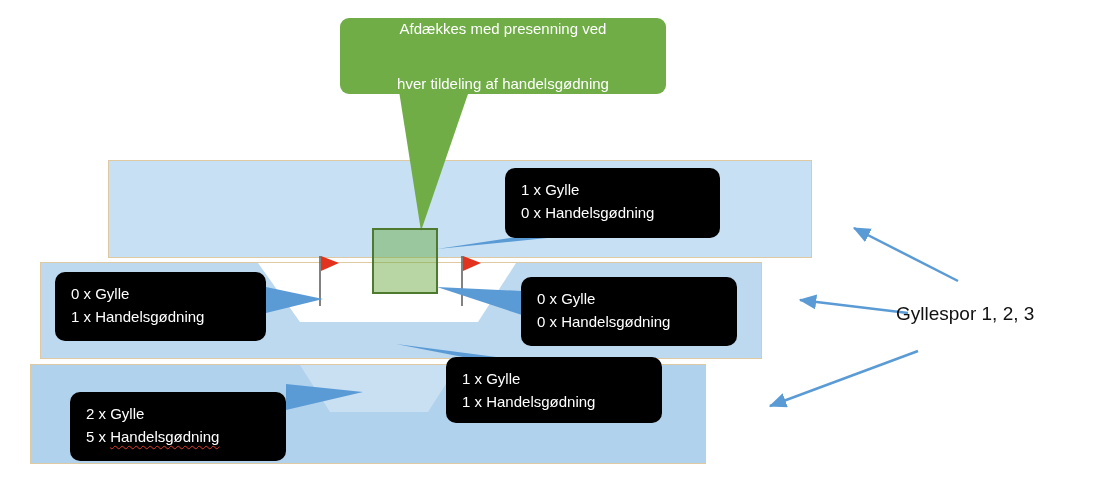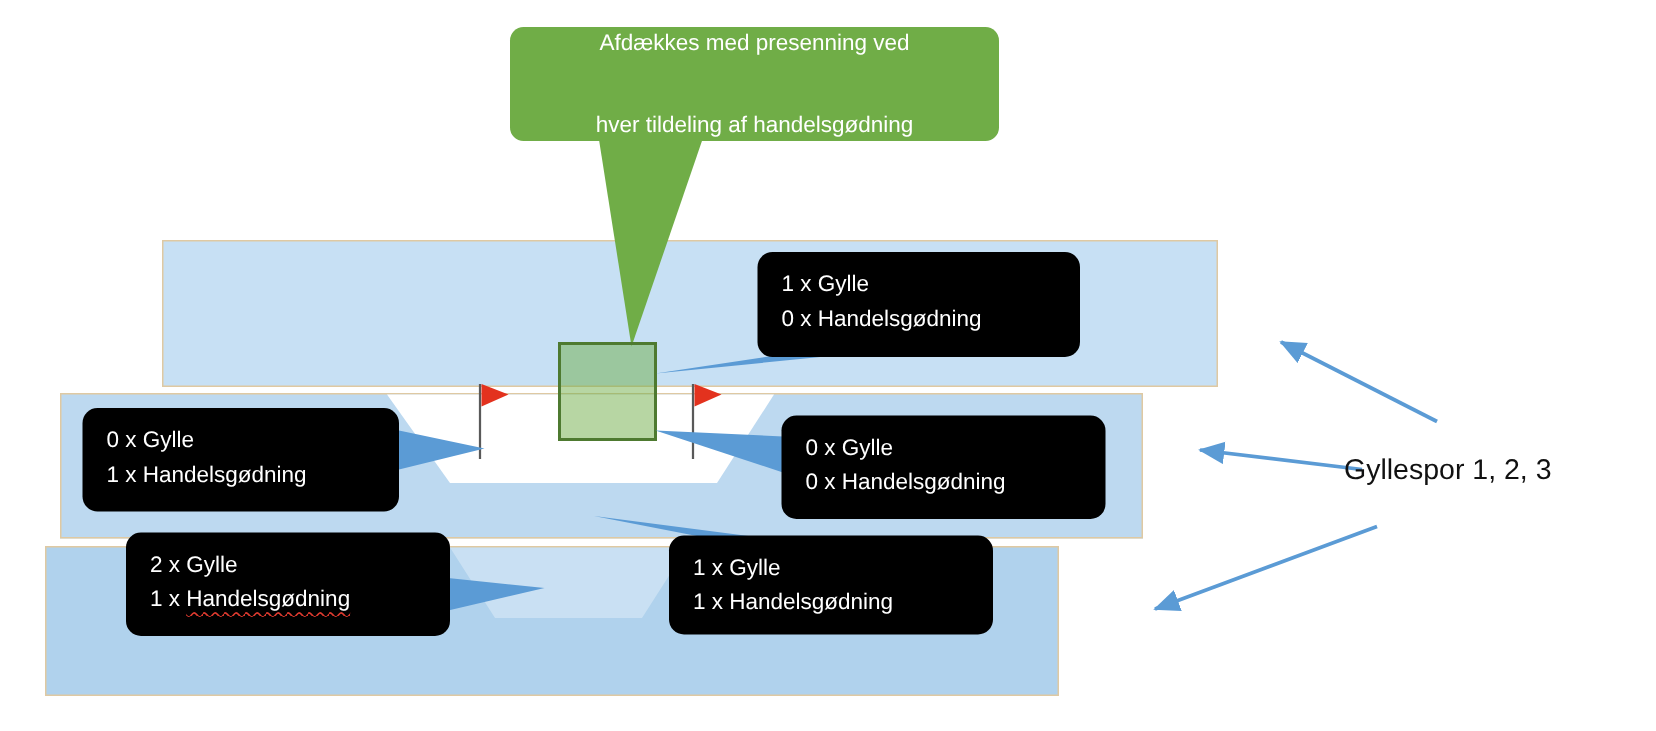--- a/index.html
+++ b/index.html
@@ -45,21 +45,21 @@
   .callout {
     position: absolute;
     background: #000000; border-radius: 10px;
     color: #ffffff; font-size: 15px; line-height: 1.55;
     padding: 10px 16px; z-index: 6;
   }
   .c-top-right  { left: 505px; top: 168px; width: 215px; height: 70px; }
   .c-mid-left   { left: 55px;  top: 272px; width: 211px; height: 69px; }
   .c-mid-right  { left: 521px; top: 277px; width: 216px; height: 69px; }
   .c-bot-center { left: 446px; top: 357px; width: 216px; height: 66px; }
-  .c-bot-left   { left: 70px;  top: 355px; width: 216px; height: 69px; margin-left: 14px; }
+  .c-bot-left   { left: 70px;  top: 392px; width: 216px; height: 69px; }
 
   .squiggle {
     text-decoration: underline wavy #E03A2F;
     text-decoration-thickness: 1px;
     text-underline-offset: 3px;
   }
 
   .gyllespor {
     position: absolute; left: 896px; top: 303px;
     font-size: 19px; color: #111111; z-index: 6;
@@ -130,19 +130,19 @@
   </div>
 
   <div class="callout c-bot-center">
     <div>1 x Gylle</div>
     <div>1 x Handelsgødning</div>
   </div>
 
   <div class="callout c-bot-left">
     <div>2 x Gylle</div>
     <div>
-      <span>1 x </span><span class="squiggle">Handelsgødning</span>
+      <span>5 x </span><span class="squiggle">Handelsgødning</span>
     </div>
   </div>
 
   <div class="gyllespor">Gyllespor 1, 2, 3</div>
 
 </div>
 
 </body></html>

